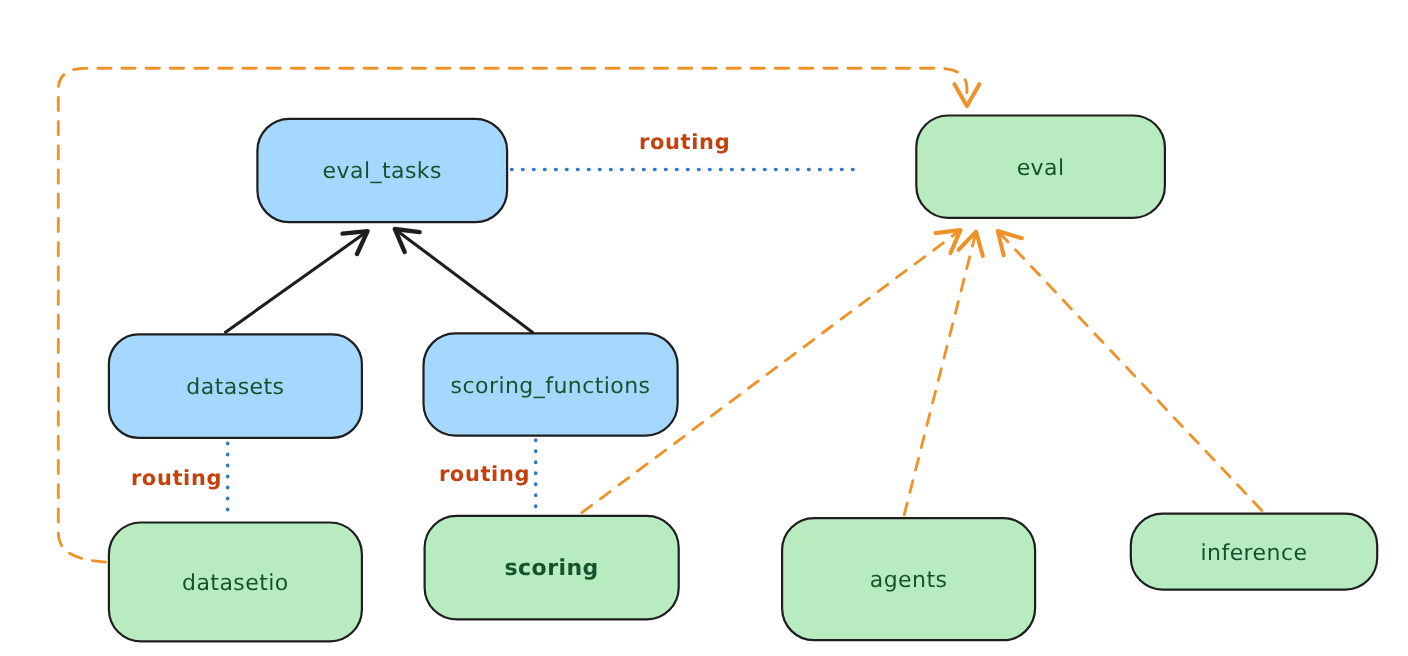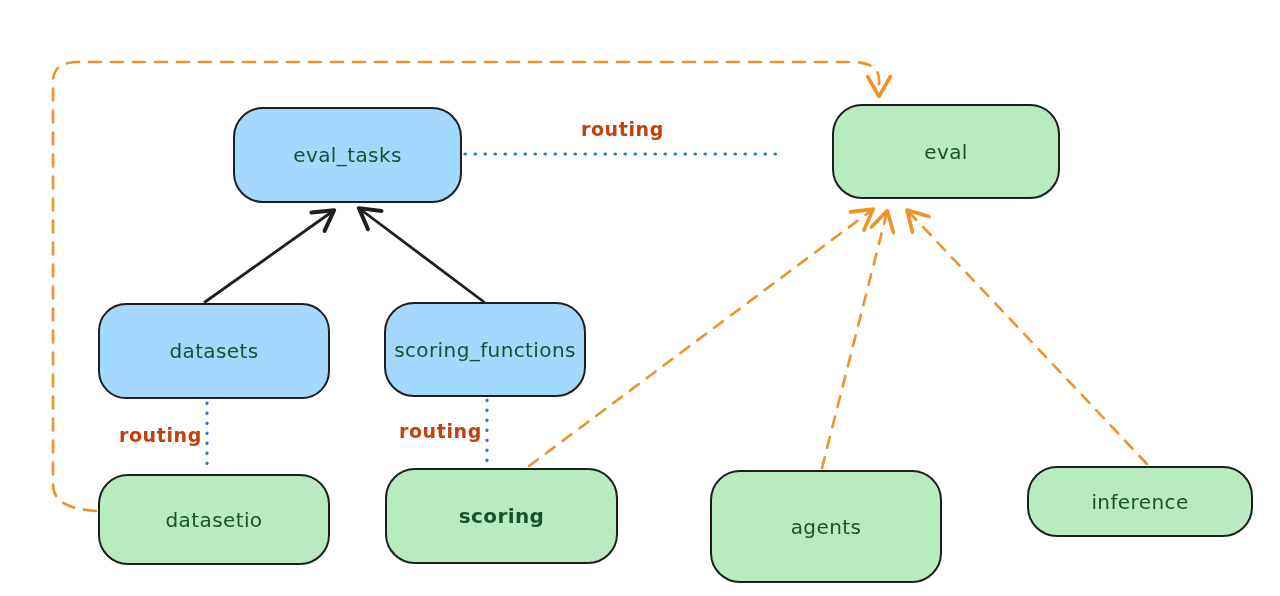--- a/index.html
+++ b/index.html
@@ -23,22 +23,22 @@
   .node-green{background:#b8ecc0;}
   .edge-label{
     position:absolute;
     color:#c2410c;
     font-size:19px;font-weight:700;letter-spacing:0.6px;
   }
   
   #n-eval-tasks{left:233px;top:107px;width:229px;height:96px;}
   #n-eval{left:788px;top:104px;width:228px;height:95px;margin-left:44px;}
   #n-datasets{left:98px;top:303px;width:232px;height:96px;border-radius:28px;}
-  #n-scoring-functions{left:384px;top:302px;width:202px;height:95px;}
-  #n-datasetio{left:98px;top:474px;width:232px;height:91px;}
+  #n-scoring-functions{left:384px;top:302px;width:233px;height:95px;}
+  #n-datasetio{left:98px;top:474px;width:232px;height:110px;}
   #n-scoring{left:385px;top:468px;width:233px;height:96px;font-weight:bold;}
   #n-agents{left:710px;top:470px;width:232px;height:113px;}
   #n-inference{left:1027px;top:466px;width:226px;height:71px;}
   
   #lbl-routing-top{left:581px;top:118px;}
   #lbl-routing-left{left:119px;top:424px;}
   #lbl-routing-mid{left:399px;top:420px;}
 </style>
 </head>
 <body>

